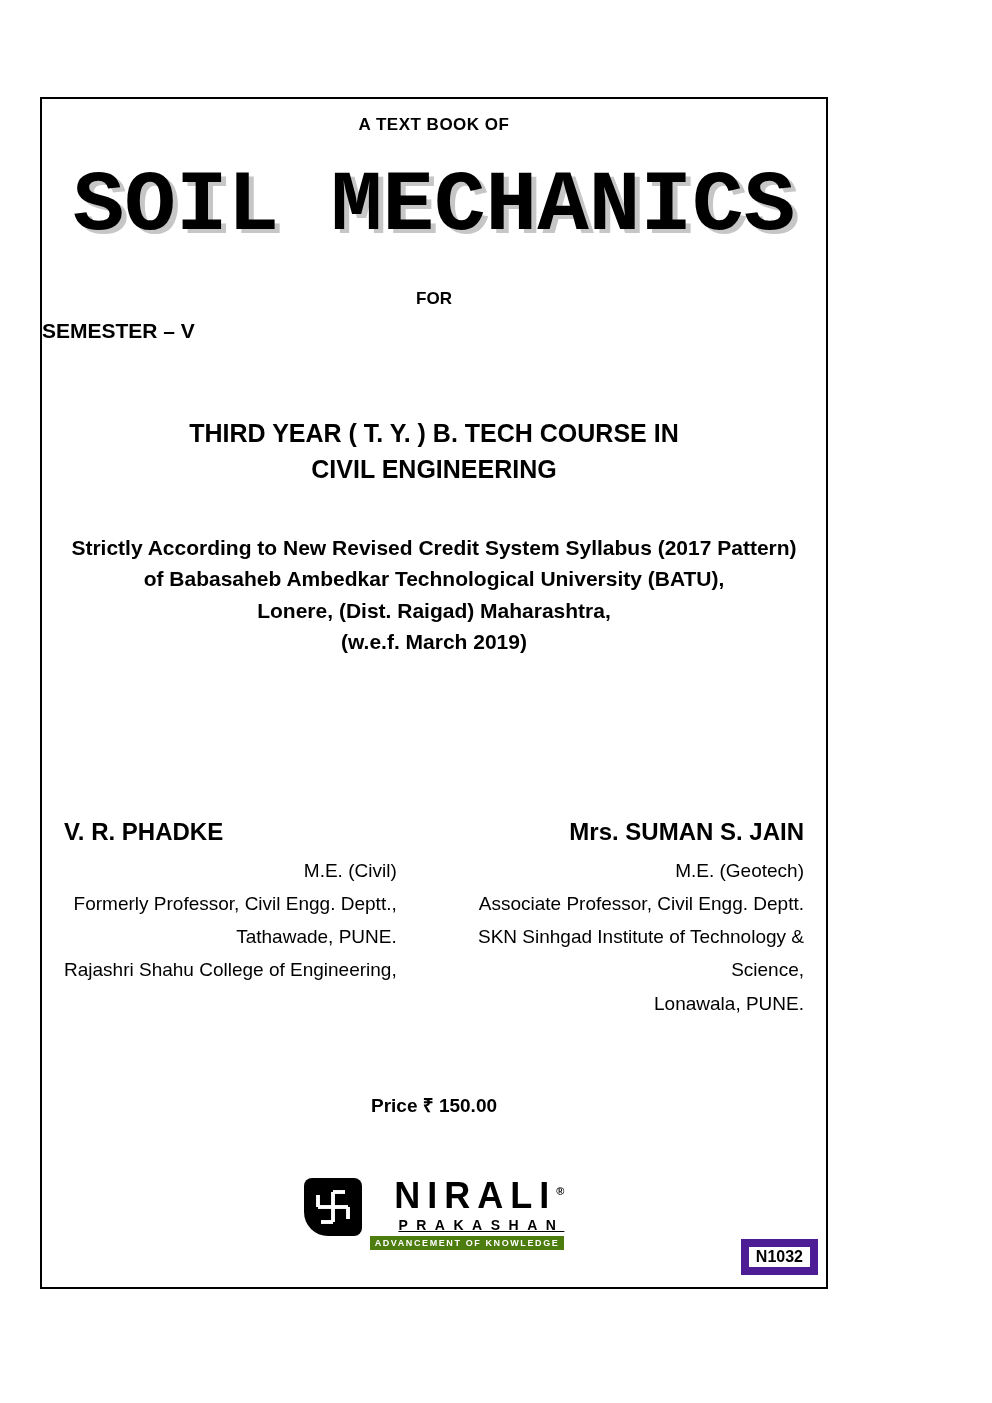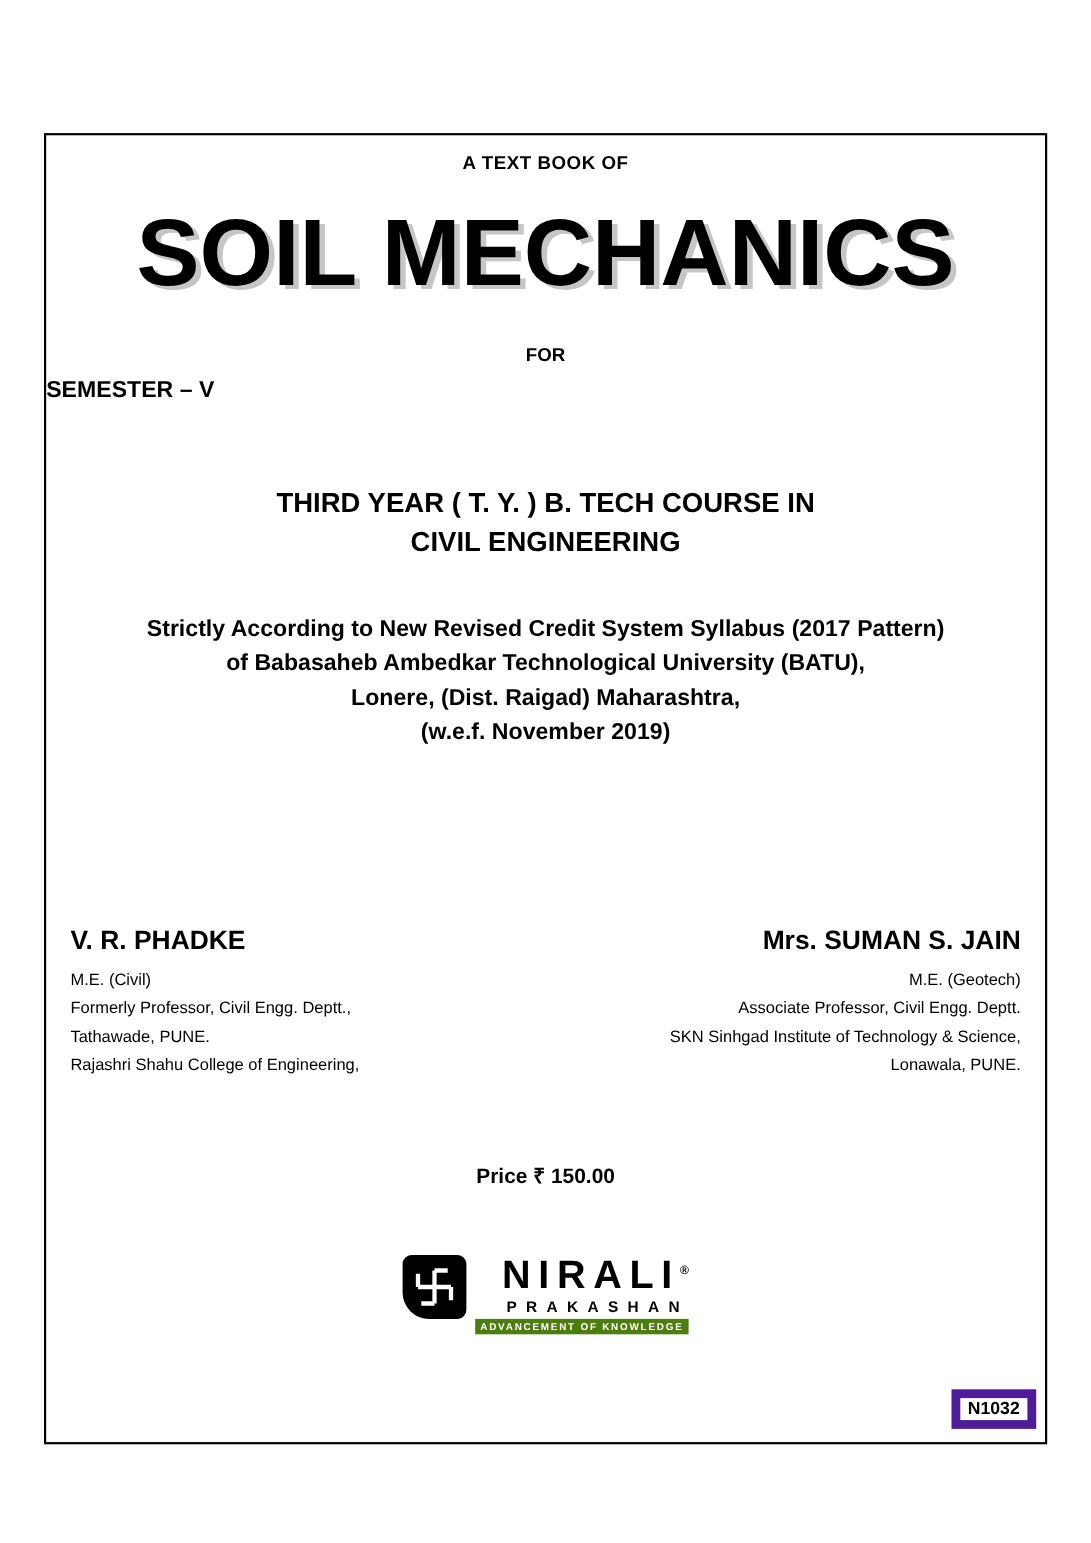--- a/index.html
+++ b/index.html
@@ -7,41 +7,41 @@
     width: 992px; height: 1403px;
     background: #ffffff;
     color: #000000;
     font-family: "Liberation Sans", sans-serif;
     position: relative;
     overflow: hidden;
   }
   .frame {
     position: absolute;
     left: 40px; top: 97px;
-    width: 912px; height: 1192px;
+    width: 788px; height: 1192px;
     border: 2px solid #000;
     box-sizing: border-box;
-    margin-top: 24px;
   }
   .top-label {
     text-align: center;
     margin-top: 16px;
     font-weight: bold;
     font-size: 17px;
     letter-spacing: 0.5px;
   }
   .book-title {
     text-align: center;
     margin-top: 28px;
     font-weight: bold;
     font-size: 86px;
     line-height: 1;
     letter-spacing: 0px;
     text-shadow: 5px 4px 0 #c6c6c6;
     white-space: nowrap;
+    font-family: Liberation Mono, monospace;
   }
   .for-label {
     text-align: center;
     margin-top: 40px;
     font-weight: bold;
     font-size: 17px;
   }
   .semester {
     text-align: left;
     margin-top: 10px;
@@ -69,22 +69,23 @@
   }
   .author { max-width: 46%; }
   .author.left  { text-align: left; }
   .author.right { text-align: right; }
   .author-name {
     font-weight: bold;
     font-size: 24px;
     margin-bottom: 8px;
   }
   .author-line {
-    font-size: 15px;
+    font-size: 19px;
     line-height: 1.75;
+    text-align: right;
   }
   .price-line {
     text-align: center;
     margin-top: 72px;
     font-weight: bold;
     font-size: 19px;
   }
   .logo-block {
     margin-top: 60px;
     display: flex;
@@ -116,20 +117,21 @@
   .logo-name sup {
     font-size: 11px;
     letter-spacing: 0;
     vertical-align: super;
   }
   .logo-subname {
     font-weight: bold;
     font-size: 14px;
     letter-spacing: 8.5px;
     margin-top: 3px;
+    text-decoration: underline;
   }
   .logo-tagline {
     background: #4d7c0f;
     color: #fff;
     font-weight: bold;
     font-size: 9px;
     letter-spacing: 1.6px;
     padding: 2px 5px;
     margin-top: 3px;
     white-space: nowrap;
@@ -158,21 +160,21 @@
 
   <div class="course">
     <div>THIRD YEAR ( T. Y. ) B. TECH COURSE IN</div>
     <div>CIVIL ENGINEERING</div>
   </div>
 
   <div class="syllabus">
     <div>Strictly According to New Revised Credit System Syllabus (2017 Pattern)</div>
     <div>of Babasaheb Ambedkar Technological University (BATU),</div>
     <div>Lonere, (Dist. Raigad) Maharashtra,</div>
-    <div>(w.e.f. November 2019)</div>
+    <div>(w.e.f. March 2019)</div>
   </div>
 
   <div class="authors">
     <div class="author left">
       <div class="author-name">V. R. PHADKE</div>
       <div class="author-line">M.E. (Civil)</div>
       <div class="author-line">Formerly Professor, Civil Engg. Deptt.,</div>
       <div class="author-line">Tathawade, PUNE.</div>
       <div class="author-line">Rajashri Shahu College of Engineering,</div>
     </div>

